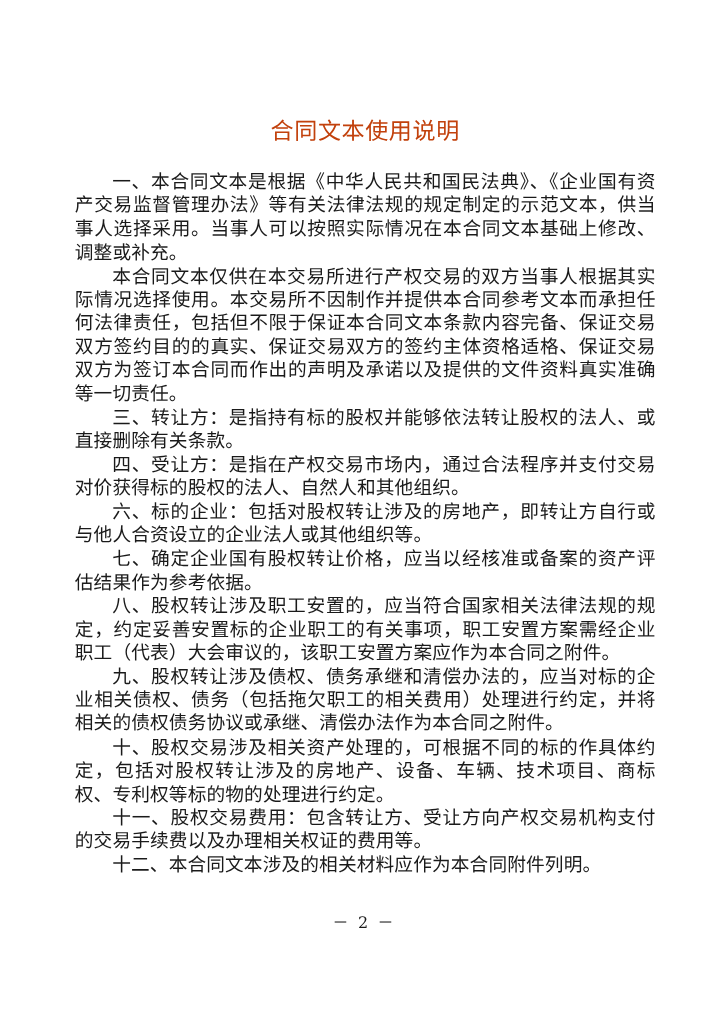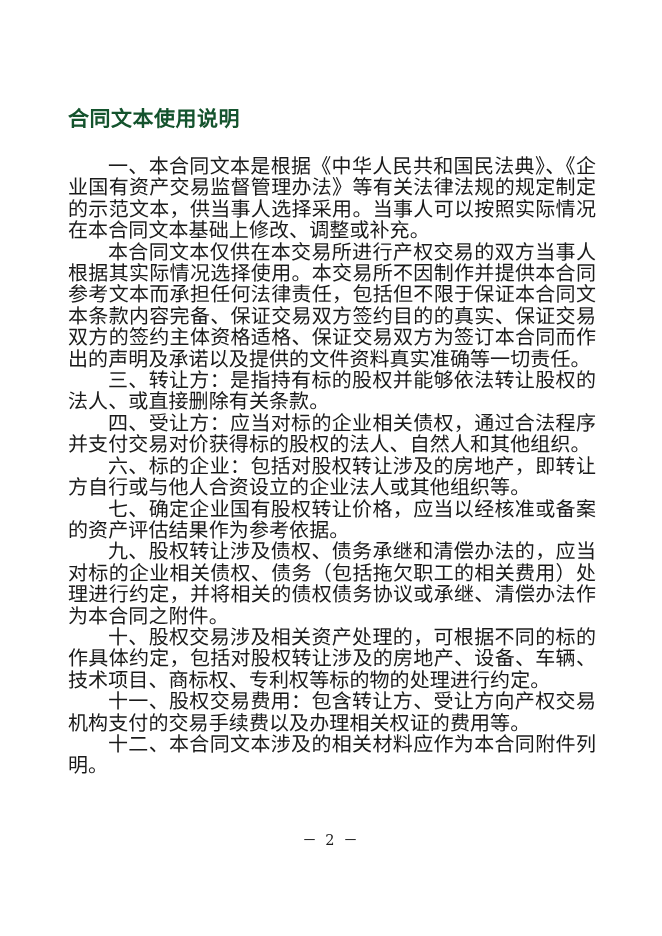--- a/index.html
+++ b/index.html
@@ -24,29 +24,30 @@
   .doc-body {
     position: absolute;
     left: 68px;
     top: 104px;
     width: 528px;
   }
 
   .doc-title {
     font-family: "DejaVu Sans", "Liberation Sans", sans-serif;
     font-size: 21px;
-    font-weight: bold;
+    font-weight: normal;
+    text-align: center;
     letter-spacing: 0.5px;
     line-height: 30px;
     margin: 0 0 22px 0;
-    color: #14532d;
+    color: #c2410c;
   }
 
   .para {
-    font-size: 20px;
+    font-size: 17px;
     line-height: 21.4px;
     text-align: justify;
     text-justify: inter-ideograph;
     text-indent: 2em;
     margin: 0;
     letter-spacing: 0.1px;
     color: #1a1a1a;
     -webkit-font-feature-settings: "kern" 1;
     font-feature-settings: "kern" 1;
   }
@@ -73,27 +74,28 @@
 
     <h1 class="doc-title">合同文本使用说明</h1>
 
     <p class="para">一、本合同文本是根据《中华人民共和国民法典》、《企业国有资产交易监督管理办法》等有关法律法规的规定制定的示范文本，供当事人选择采用。当事人可以按照实际情况在本合同文本基础上修改、调整或补充。</p>
 
     <p class="para">本合同文本仅供在本交易所进行产权交易的双方当事人根据其实际情况选择使用。本交易所不因制作并提供本合同参考文本而承担任何法律责任，包括但不限于保证本合同文本条款内容完备、保证交易双方签约目的的真实、保证交易双方的签约主体资格适格、保证交易双方为签订本合同而作出的声明及承诺以及提供的文件资料真实准确等一切责任。</p>
 
 
     <p class="para">三、转让方：是指持有标的股权并能够依法转让股权的法人、或直接删除有关条款。</p>
 
-    <p class="para">四、受让方：应当对标的企业相关债权，通过合法程序并支付交易对价获得标的股权的法人、自然人和其他组织。</p>
+    <p class="para">四、受让方：是指在产权交易市场内，通过合法程序并支付交易对价获得标的股权的法人、自然人和其他组织。</p>
 
 
     <p class="para">六、标的企业：包括对股权转让涉及的房地产，即转让方自行或与他人合资设立的企业法人或其他组织等。</p>
 
     <p class="para">七、确定企业国有股权转让价格，应当以经核准或备案的资产评估结果作为参考依据。</p>
 
+    <p class="para">八、股权转让涉及职工安置的，应当符合国家相关法律法规的规定，约定妥善安置标的企业职工的有关事项，职工安置方案需经企业职工（代表）大会审议的，该职工安置方案应作为本合同之附件。</p>
 
     <p class="para">九、股权转让涉及债权、债务承继和清偿办法的，应当对标的企业相关债权、债务（包括拖欠职工的相关费用）处理进行约定，并将相关的债权债务协议或承继、清偿办法作为本合同之附件。</p>
 
     <p class="para">十、股权交易涉及相关资产处理的，可根据不同的标的作具体约定，包括对股权转让涉及的房地产、设备、车辆、技术项目、商标权、专利权等标的物的处理进行约定。</p>
 
     <p class="para">十一、股权交易费用：包含转让方、受让方向产权交易机构支付的交易手续费以及办理相关权证的费用等。</p>
 
     <p class="para">十二、本合同文本涉及的相关材料应作为本合同附件列明。</p>
 
   </div>

